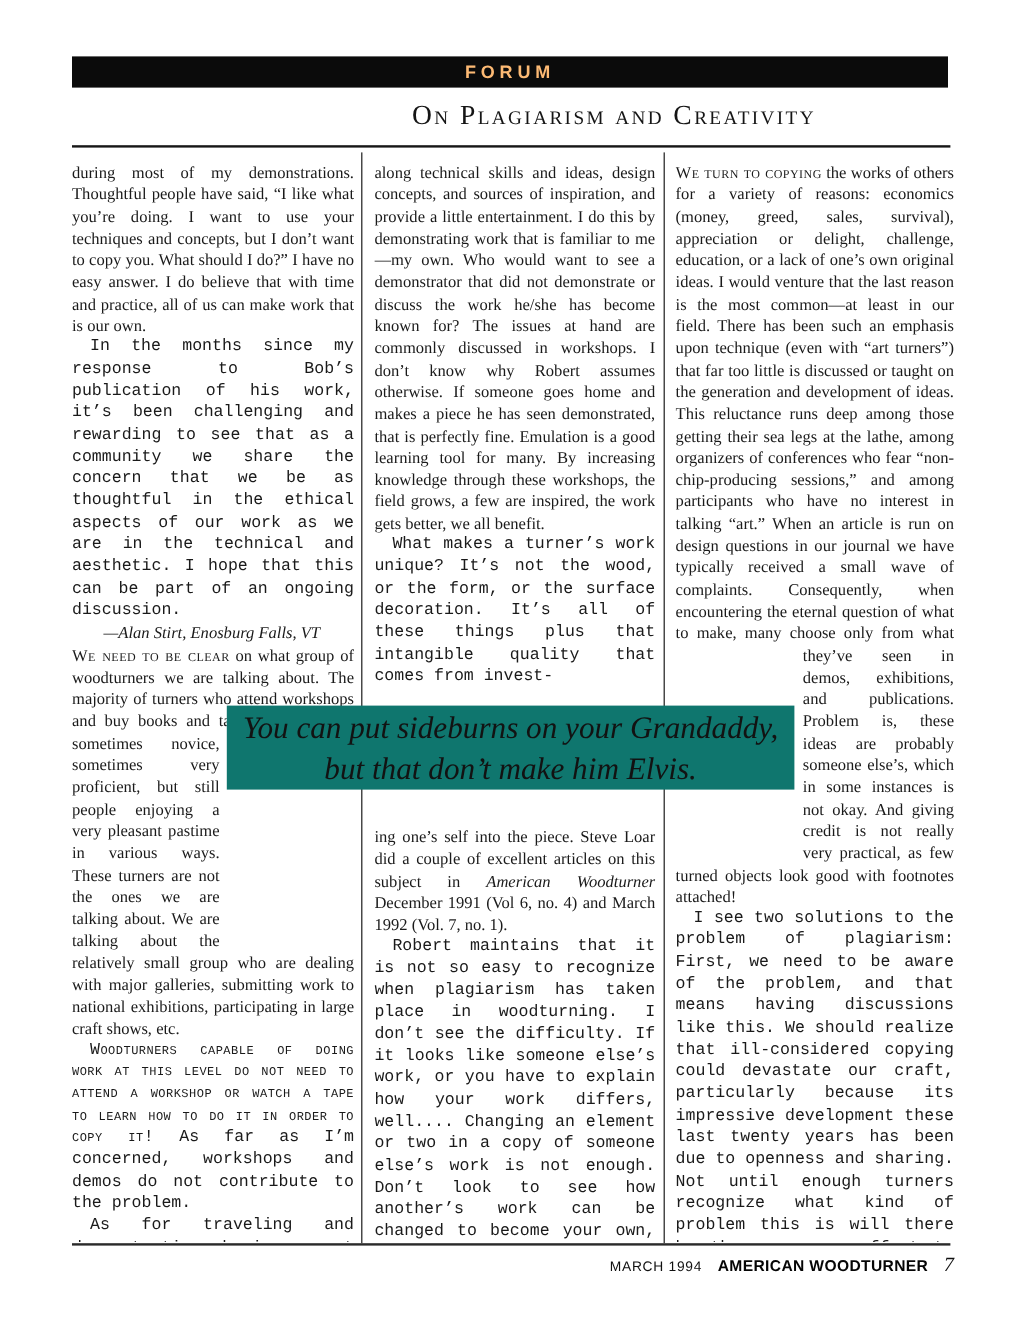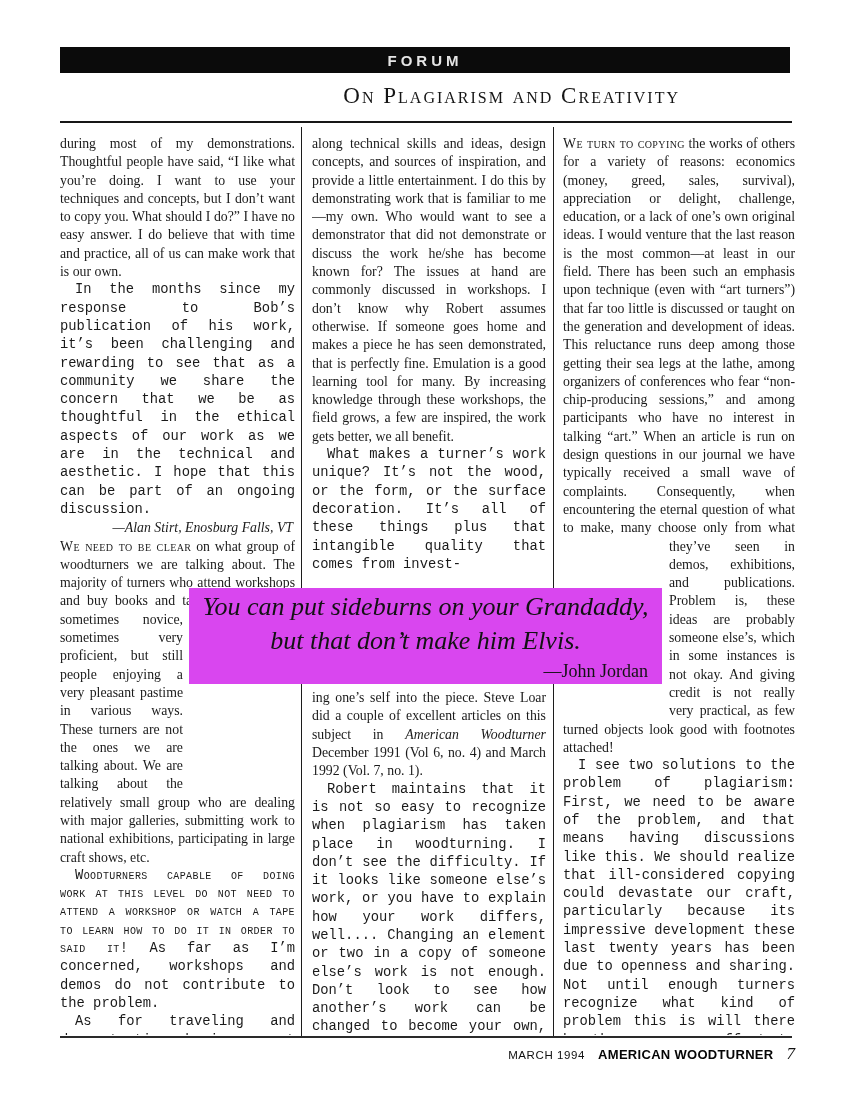--- a/index.html
+++ b/index.html
@@ -2,21 +2,21 @@
 <html lang="en"><head>
 <meta charset="utf-8">
 <style>
   html,body{margin:0;padding:0;}
   body{
     width:850px;height:1100px;position:relative;background:#ffffff;
     font-family:"Liberation Serif", serif;color:#1a1a1a;overflow:hidden;
   }
   .banner{
     position:absolute;left:60px;top:47px;width:730px;height:26px;
-    background:#0b0b0b;color:#e5e5e5;text-align:center;
+    background:#0b0b0b;color:#fdba74;text-align:center;
     font-family:"Liberation Sans", sans-serif;font-weight:bold;
     font-size:15px;line-height:27px;letter-spacing:4px;
   }
   .article-title{
     position:absolute;left:0;top:83px;width:680px;text-align:right;
     font-variant:small-caps;font-size:23px;letter-spacing:2px;color:#151515;
   }
   .rule-top{position:absolute;left:60px;top:121px;width:732px;height:2px;background:#161616;}
   .rule-bottom{position:absolute;left:60px;top:1036px;width:732px;height:1.5px;background:#2a2a2a;}
   .divider{position:absolute;top:127px;width:1.4px;height:909px;background:#1c1c1c;z-index:0;}
@@ -26,28 +26,28 @@
     position:absolute;top:135px;height:900px;overflow:hidden;z-index:1;
     font-size:13.8px;line-height:18.3px;text-align:justify;
   }
   .col.c1{left:60px;width:235px;}
   .col.c2{left:312px;width:234px;}
   .col.c3{left:563px;width:232px;}
   .col p{margin:0;}
   .indent{text-indent:15px;font-family:Liberation Mono, monospace;}
   .gap-top{margin-top:17px;}
   .sc{font-variant:small-caps;letter-spacing:0.4px;}
-  .sig{text-align:right;font-style:italic;padding-right:2px;}
+  .sig{text-align:center;font-style:italic;padding-right:2px;}
   .it{font-style:italic;}
   .cut-r{float:right;width:112px;height:170px;}
   .cut-l{float:left;width:106px;height:170px;}
   .quote-gap{height:115px;}
   .pull-quote{
     position:absolute;left:189px;top:588px;width:473px;z-index:5;
-    background:#d946ef;padding:2px 0 0 0;
+    background:#0f766e;padding:2px 0 0 0;
   }
   .pq-line{
     text-align:center;font-style:italic;font-size:26px;line-height:34px;color:#121212;
   }
   .pq-attr{
     text-align:right;font-size:18px;line-height:26px;padding-right:14px;color:#121212;
   }
   .footer{
     position:absolute;right:55px;top:1044px;z-index:1;white-space:nowrap;
     text-align:right;
@@ -77,21 +77,21 @@
 <div class="divider d2"></div>
 
 <div class="col c1">
   <p><span>during most of my demonstrations. Thoughtful people have said, “I like what you’re doing. I want to use your techniques and concepts, but I don’t want to copy you. What should I do?” I have no easy answer. I do believe that with time and practice, all of us can make work that is our own.</span></p>
   <p class="indent"><span>In the months since my response to Bob’s publication of his work, it’s been challenging and rewarding to see that as a community we share the concern that we be as thoughtful in the ethical aspects of our work as we are in the technical and aesthetic. I hope that this can be part of an ongoing discussion.</span></p>
   <p class="sig">—Alan Stirt, Enosburg Falls, VT</p>
   <p class="gap-top">
     <span class="sc">We need to be clear</span><span> on what group of woodturners we are talking about. The majority of turners who attend workshops and buy books and tapes are amateurs, sometimes novice, </span><span class="cut-r"></span><span>sometimes very proficient, but still people enjoying a very pleasant pastime in various ways. These turners are not the ones we are talking about. We are talking about the relatively small group who are dealing with major galleries, submitting work to national exhibitions, participating in large craft shows, etc.</span>
   </p>
   <p class="indent">
-    <span class="sc">Woodturners capable of doing work at this level do not need to attend a workshop or watch a tape to learn how to do it in order to said it!</span><span> As far as I’m concerned, workshops and demos do not contribute to the problem.</span>
+    <span class="sc">Woodturners capable of doing work at this level do not need to attend a workshop or watch a tape to learn how to do it in order to copy it!</span><span> As far as I’m concerned, workshops and demos do not contribute to the problem.</span>
   </p>
   <p class="indent"><span>As for traveling and demonstrating, having a seat at a demonstration taken not give anyone the right to copy and sell that demonstrator’s work. As a demonstrator/teacher I am trying to do several things: Pass</span></p>
 </div>
 
 <div class="col c2">
   <p><span>along technical skills and ideas, design concepts, and sources of inspiration, and provide a little entertainment. I do this by demonstrating work that is familiar to me—my own. Who would want to see a demonstrator that did not demonstrate or discuss the work he/she has become known for? The issues at hand are commonly discussed in workshops. I don’t know why Robert assumes otherwise. If someone goes home and makes a piece he has seen demonstrated, that is perfectly fine. Emulation is a good learning tool for many. By increasing knowledge through these workshops, the field grows, a few are inspired, the work gets better, we all benefit.</span></p>
   <p class="indent"><span>What makes a turner’s work unique? It’s not the wood, or the form, or the surface decoration. It’s all of these things plus that intangible quality that comes from invest-</span></p>
   <div class="quote-gap"></div>
   <p>
     <span>ing one’s self into the piece. Steve Loar did a couple of excellent articles on this subject in </span><span class="it">American Woodturner</span><span> December 1991 (Vol 6, no. 4) and March 1992 (Vol. 7, no. 1).</span>
@@ -104,21 +104,20 @@
 <div class="col c3">
   <p>
     <span class="sc">We turn to copying</span><span> the works of others for a variety of reasons: economics (money, greed, sales, survival), appreciation or delight, challenge, education, or a lack of one’s own original ideas. I would venture that the last reason is the most common—at least in our field. There has been such an emphasis upon technique (even with “art turners”) that far too little is discussed or taught on the generation and development of ideas. This reluctance runs deep among those getting their sea legs at the lathe, among organizers of conferences who fear “non-chip-producing sessions,” and among participants who have no interest in talking “art.” When an article is run on design questions in our journal we have typically received a small wave of complaints. Consequently, when encountering the eternal question of what to make, many choose only from what they’ve seen </span><span class="cut-l"></span><span>in demos, exhibitions, and publications. Problem is, these ideas are probably someone else’s, which in some instances is not okay. And giving credit is not really very practical, as few turned objects look good with footnotes attached!</span>
   </p>
   <p class="indent"><span>I see two solutions to the problem of plagiarism: First, we need to be aware of the problem, and that means having discussions like this. We should realize that ill-considered copying could devastate our craft, particularly because its impressive development these last twenty years has been due to openness and sharing. Not until enough turners recognize what kind of problem this is will there be the necessary effort to address it. Second, we need to promote and to teach how to generate and develop turning ideas. Whether</span></p>
 </div>
 
 <div class="pull-quote">
   <div class="pq-line">You can put sideburns on your Grandaddy,</div>
   <div class="pq-line">but that don’t make him Elvis.</div>
-  <div class="pq-attr">—John Jordan</div>
 </div>
 
 <div class="rule-bottom"></div>
 
 <div class="footer">
   <span class="issue">MARCH 1994</span>
   <span class="pub">AMERICAN WOODTURNER</span>
   <span class="pagenum">7</span>
 </div>
 

